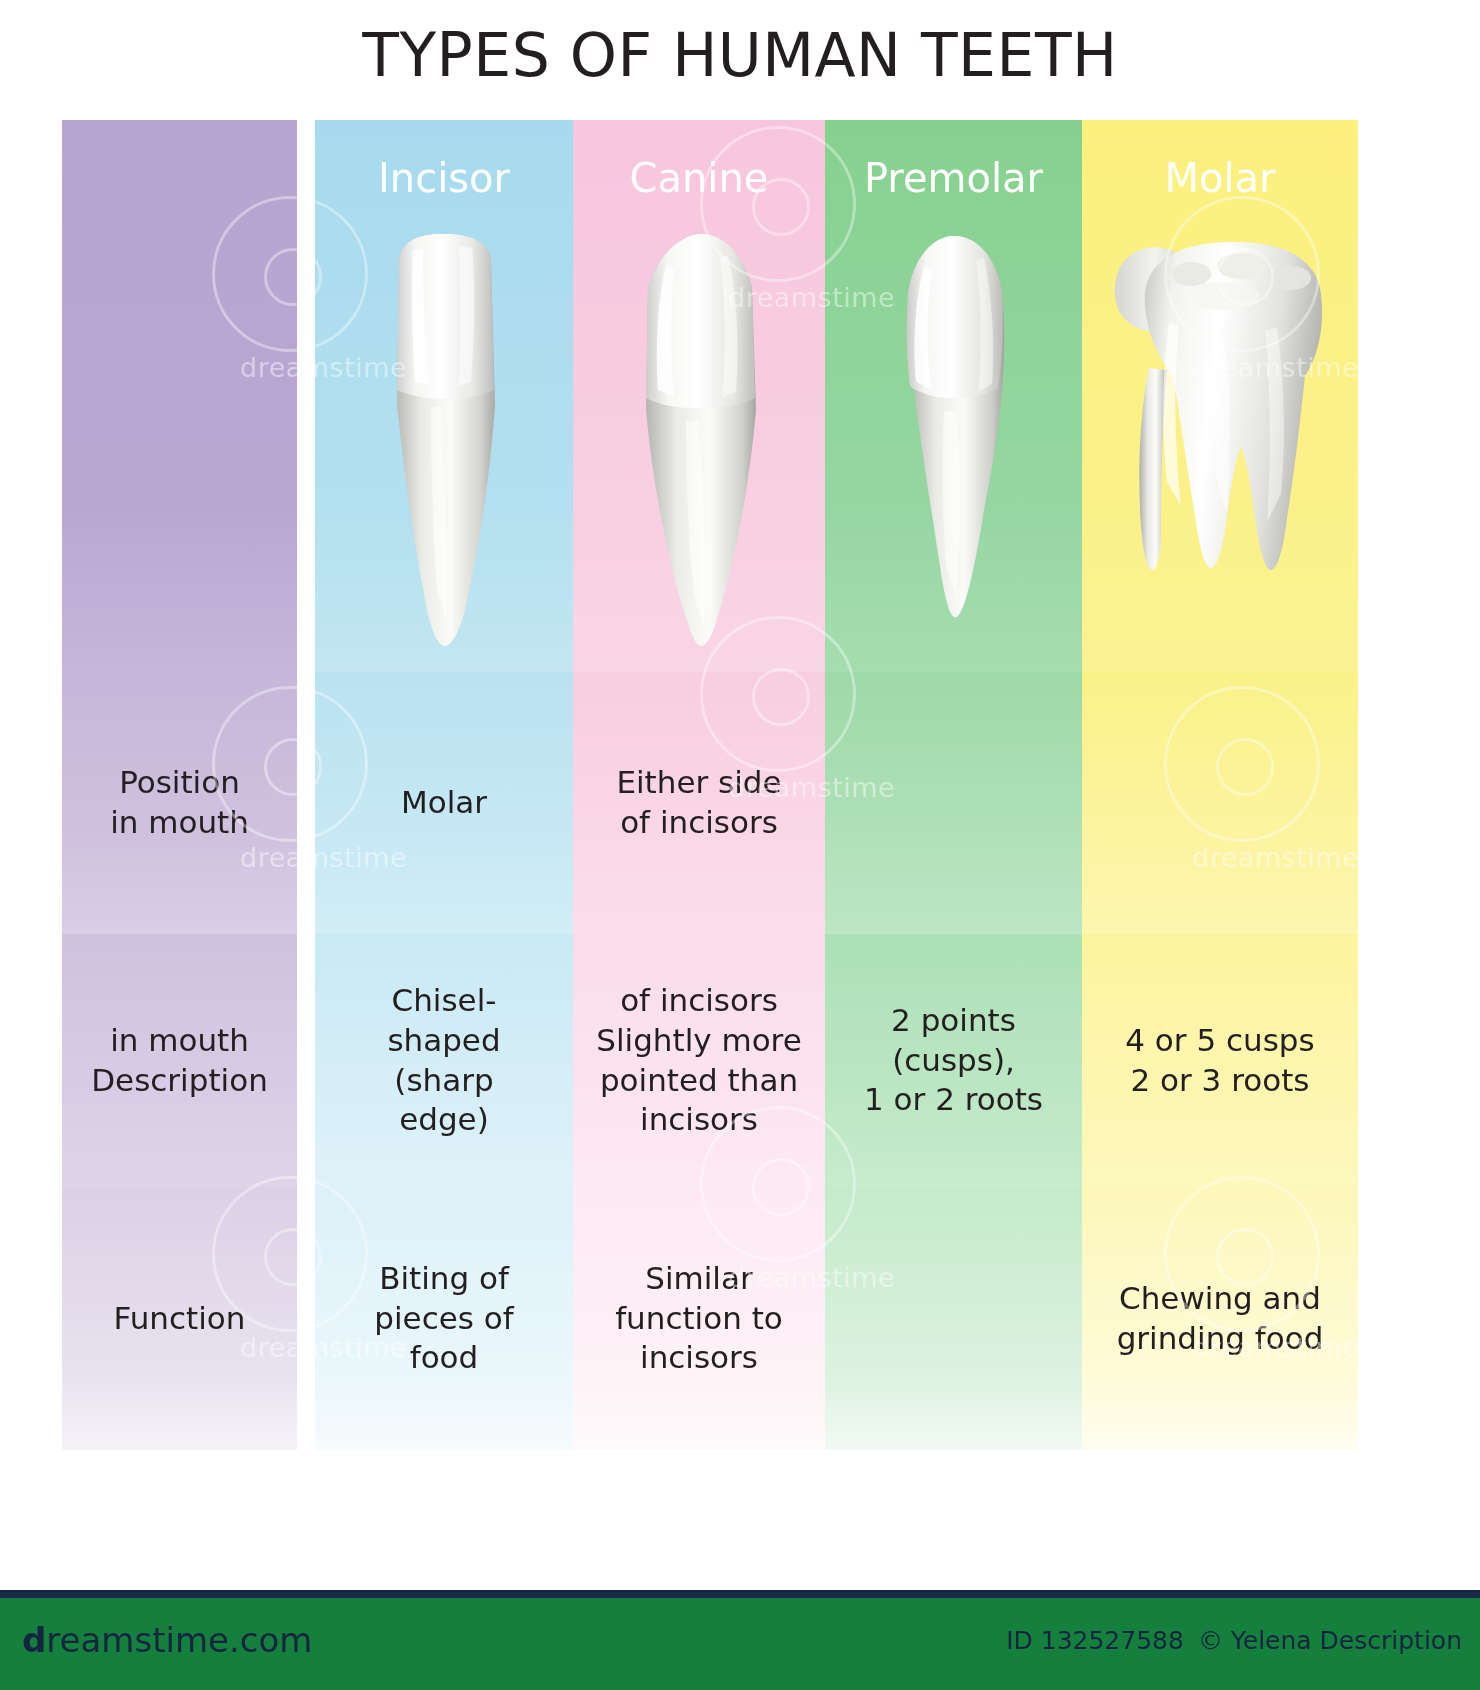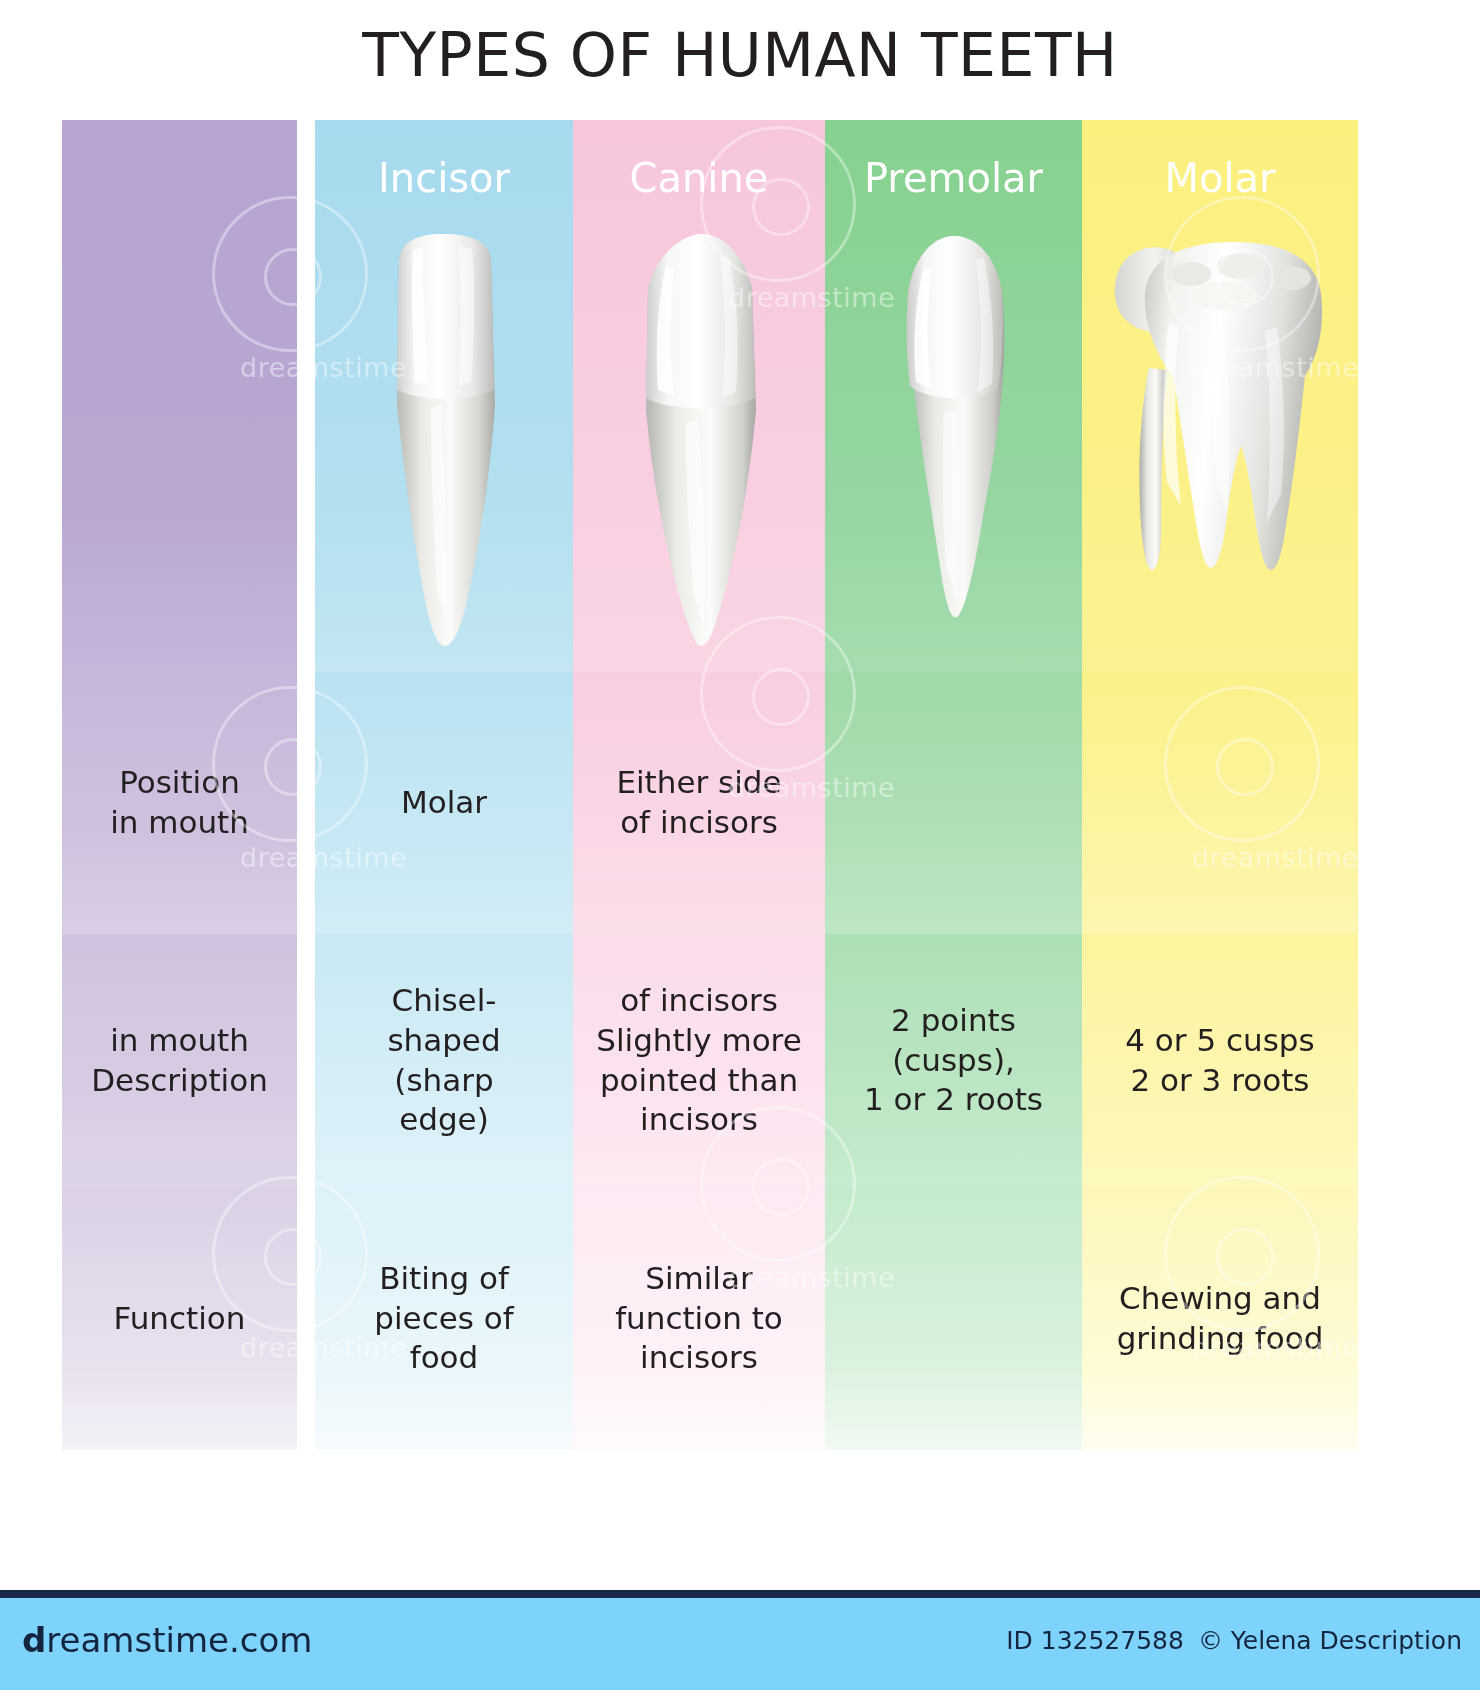--- a/index.html
+++ b/index.html
@@ -164,21 +164,21 @@
     border-radius: 50%;
   }
 
   
   #footer {
     position: absolute;
     left: 0;
     bottom: 0;
     width: 1480px;
     height: 92px;
-    background: #7dd3fc;
+    background: #15803d;
     border-top: 6px solid #1b2a4a;
   }
   #footer-bar {
     position: absolute;
     left: 0;
     bottom: 92px;
     width: 1480px;
     height: 8px;
     background: #14253f;
   }

